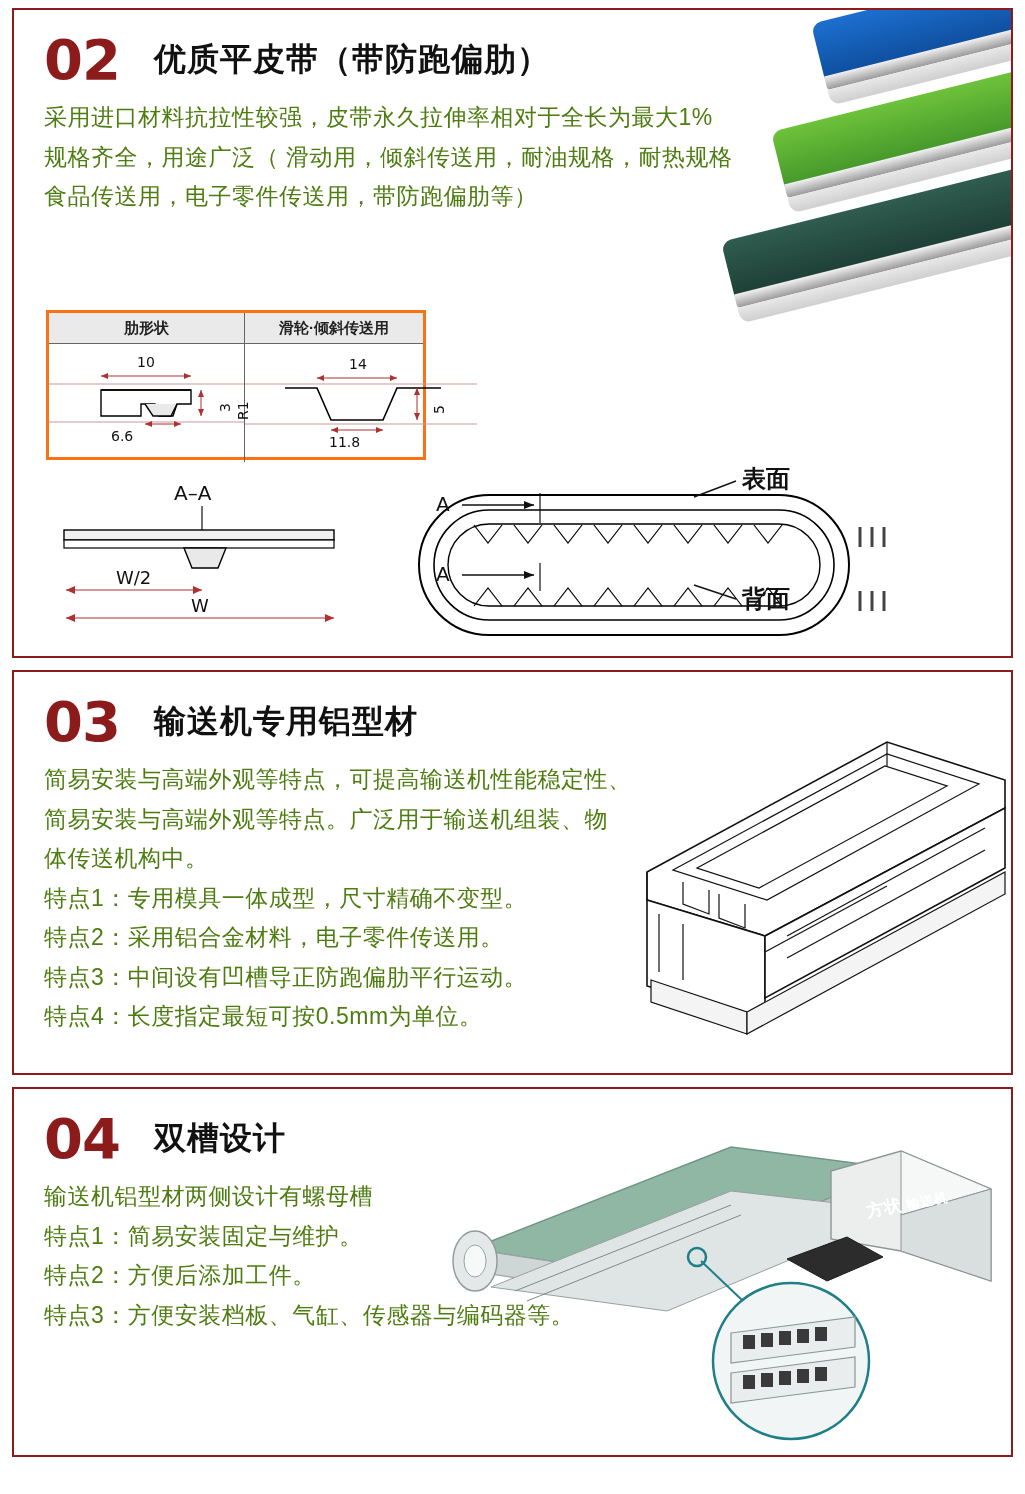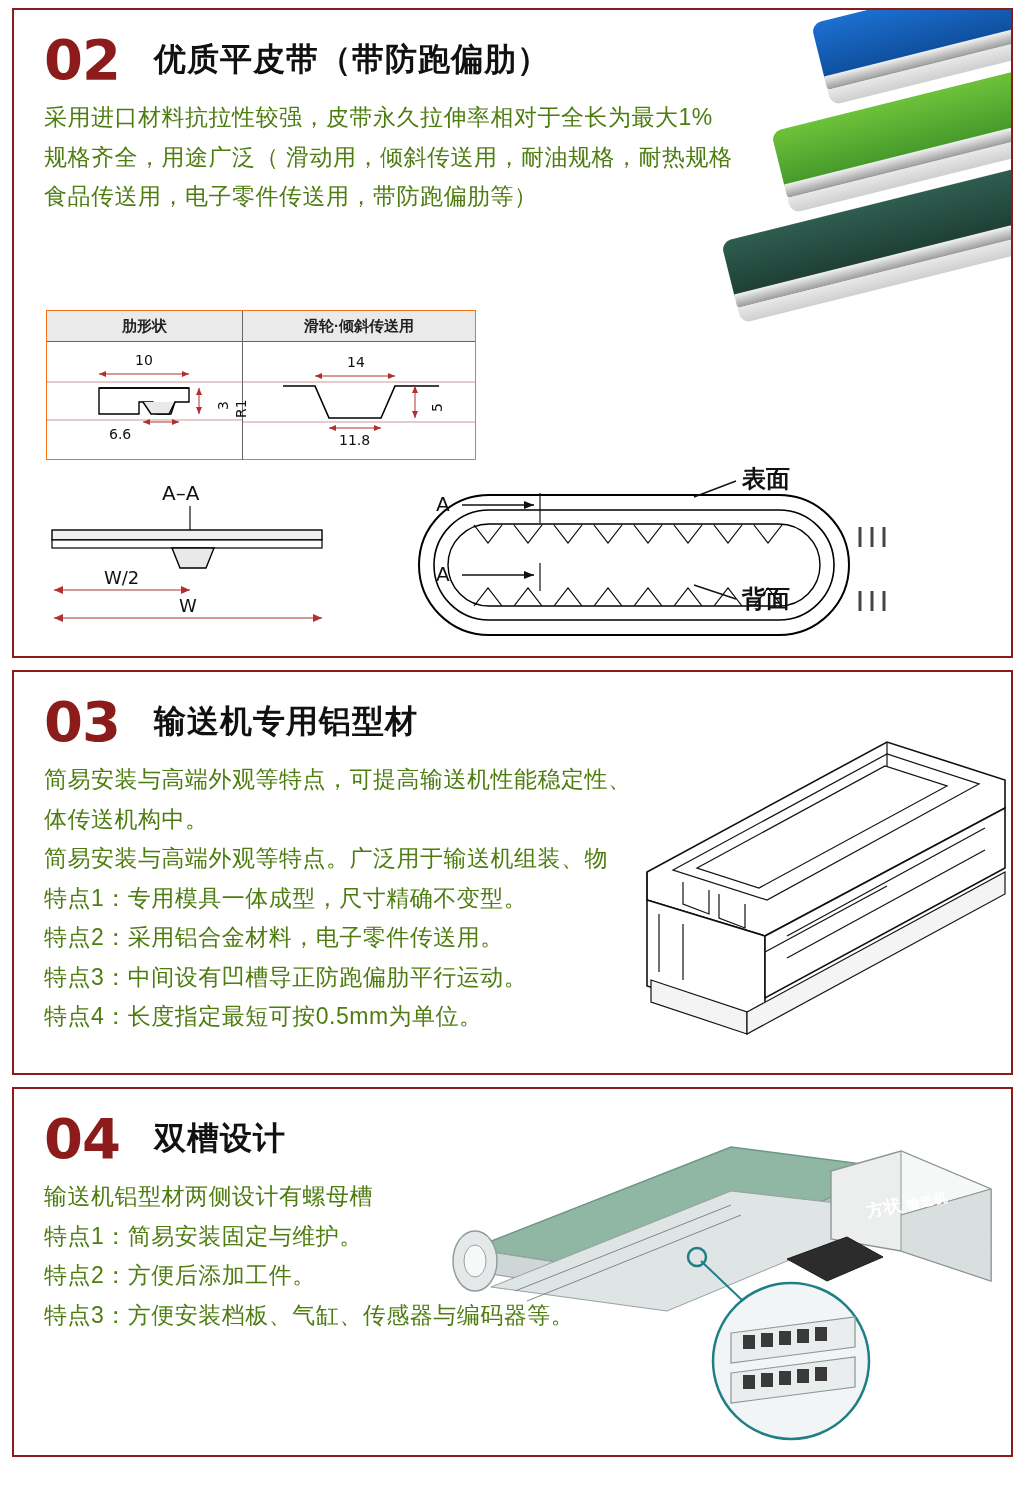--- a/index.html
+++ b/index.html
@@ -125,23 +125,23 @@
   .belt-green { left: 80px;  top: 108px; transform: rotate(-14deg); }
   .belt-green .top { background: linear-gradient(180deg,#6dc23a,#46992a); }
   .belt-dark  { left: 30px;  top: 218px; transform: rotate(-14deg); }
   .belt-dark .top  { background: linear-gradient(180deg,#2f5d4f,#1e3f35); }
 
   
   .rib-table {
     position: absolute;
     left: 32px;
     top: 300px;
-    width: 430px;
+    width: 380px;
     height: 150px;
-    border: 1px solid #f97316;
+    border: 3px solid #f97316;
     box-sizing: border-box;
     background: #fff;
     font-size: 15px;
   }
   .rib-table .hdr {
     display: flex;
     height: 30px;
     background: #eaeaea;
     border-bottom: 1px solid #666;
   }
@@ -153,21 +153,21 @@
   .rib-table .hdr .c2 { flex: 1; }
   .rib-table .bodyrow { display: flex; height: 118px; }
   .rib-table .bodyrow .c1 { width: 195px; border-right: 1px solid #666; position: relative; }
   .rib-table .bodyrow .c2 { flex: 1; position: relative; }
   .dimtxt { position: absolute; font-family: "DejaVu Sans", sans-serif; font-size: 14px; color: #111; }
   .dimtxt.vert { transform: rotate(-90deg); transform-origin: left top; }
 
   
   .aa-draw {
     position: absolute;
-    left: 30px;
+    left: 42px;
     top: 468px;
     width: 300px;
     height: 165px;
   }
   .loop-draw {
     position: absolute;
     left: 350px;
     top: 455px;
     width: 660px;
     height: 190px;
@@ -288,21 +288,21 @@
             <path d="M152,34 l-7,-3 v6 z" fill="#b03030"></path>
             <line x1="86" y1="86" x2="138" y2="86" stroke="#b03030" stroke-width="1"></line>
             <path d="M86,86 l7,-3 v6 z" fill="#b03030"></path>
             <path d="M138,86 l-7,-3 v6 z" fill="#b03030"></path>
             <line x1="172" y1="44" x2="172" y2="76" stroke="#b03030" stroke-width="1"></line>
             <path d="M172,44 l-3,7 h6 z" fill="#b03030"></path>
             <path d="M172,76 l-3,-7 h6 z" fill="#b03030"></path>
           </svg>
           <span class="dimtxt" style="left:104px; top:12px;">14</span>
           <span class="dimtxt vert" style="left:186px; top:70px;">5</span>
-          <span class="dimtxt" style="left:96px; top:90px;">11.8</span>
+          <span class="dimtxt" style="left:84px; top:90px;">11.8</span>
         </div>
       </div>
     </div>
 
     <div class="aa-draw">
       <svg width="300" height="165" viewBox="0 0 300 165">
         <text x="118" y="22" font-family="DejaVu Sans" font-size="20" fill="#111">A–A</text>
         <line x1="146" y1="28" x2="146" y2="52" stroke="#111" stroke-width="1.2"></line>
         <rect x="8" y="52" width="270" height="10" fill="#f0f0f0" stroke="#000" stroke-width="1.4"></rect>
         <rect x="8" y="62" width="270" height="8" fill="#ffffff" stroke="#000" stroke-width="1.2"></rect>
@@ -373,22 +373,22 @@
     <div class="sec-head">
       <div class="num-badge">
         <span>03</span>
         <span class="shadow-box"></span>
       </div>
       <div class="sec-title">输送机专用铝型材</div>
     </div>
 
     <div class="sec-body">
       <p>简易安装与高端外观等特点，可提高输送机性能稳定性、</p>
+      <p>简易安装与高端外观等特点。广泛用于输送机组装、物</p>
       <p>体传送机构中。</p>
-      <p>简易安装与高端外观等特点。广泛用于输送机组装、物</p>
       <p>特点1：专用模具一体成型，尺寸精确不变型。</p>
       <p>特点2：采用铝合金材料，电子零件传送用。</p>
       <p>特点3：中间设有凹槽导正防跑偏肋平行运动。</p>
       <p>特点4：长度指定最短可按0.5mm为单位。</p>
     </div>
 
     <div class="alu-img">
       <svg width="420" height="340" viewBox="0 0 420 340">
         <g fill="#ffffff" stroke="#111" stroke-width="1.6">
           <path d="M60,150 L300,20 L418,58 L418,86 L178,214 L60,178 Z"></path>

